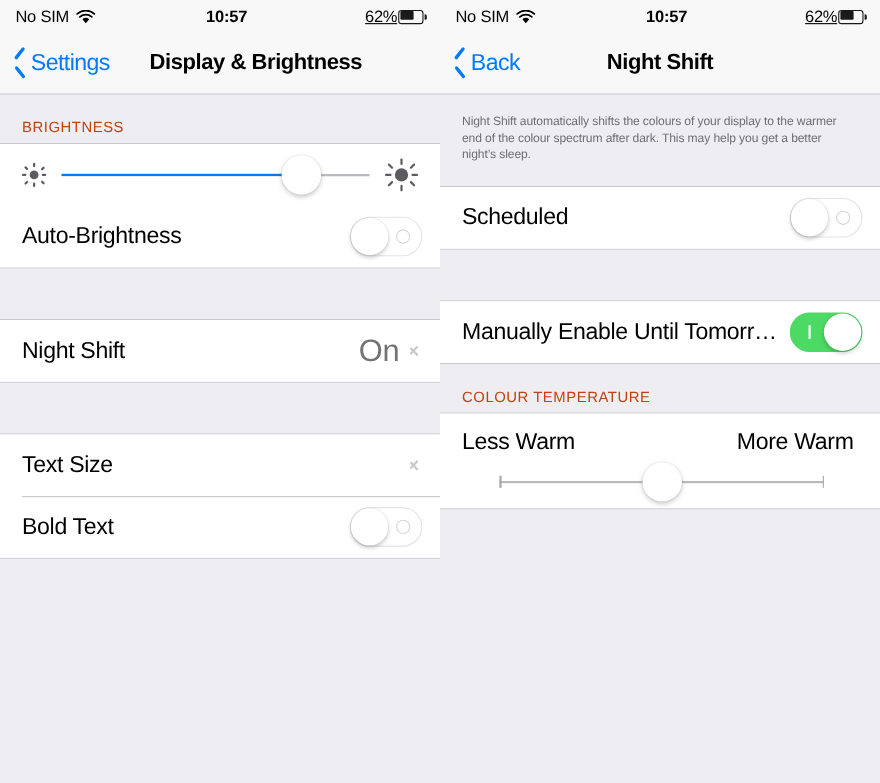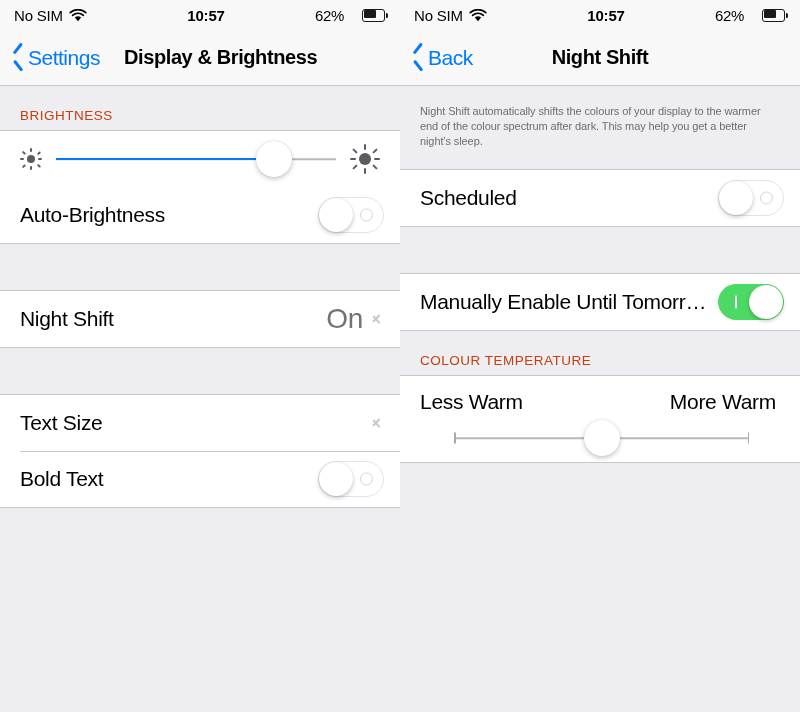--- a/index.html
+++ b/index.html
@@ -21,21 +21,21 @@
     position:relative; height:30px; width:100%;
     background:#f8f8f8;
     display:flex; align-items:center;
   }
   .sb-left { position:absolute; left:14px; display:flex; align-items:center; gap:6px; }
   .sb-carrier { font-size:15px; color:#000; letter-spacing:-0.2px; }
   .sb-time {
     position:absolute; left:12px; right:0; text-align:center;
     font-size:15px; font-weight:bold; color:#000; letter-spacing:-0.2px;
   }
-  .sb-right { position:absolute; right:12px; display:flex; align-items:center; gap:18px; }
+  .sb-right { position:absolute; right:12px; display:flex; align-items:center; gap:1px;text-decoration:underline; }
   .sb-batt-pct { font-size:15px; color:#000; letter-spacing:-0.3px; }
   .batt { position:relative; width:26px; height:13px; }
   .batt-body {
     position:absolute; left:0; top:0; width:23px; height:13px;
     border:1.5px solid #1a1a1a; border-radius:3px;
   }
   .batt-fill {
     position:absolute; left:1.5px; top:1.5px; height:8px;
     background:#1a1a1a; border-radius:1px;
   }
@@ -62,21 +62,21 @@
     content:""; position:absolute; left:2px; width:13px; height:3.4px;
     background:#007aff; border-radius:2px;
   }
   .chev-back::before { top:5.5px;  transform:rotate(-52deg); transform-origin:left center; }
   .chev-back::after  { top:12.2px; transform:rotate(52deg);  transform-origin:left center; }
   .nav-back-label { font-size:21px; color:#007aff; letter-spacing:-0.5px; }
   .nav-title {
     position:absolute; left:0; right:0; text-align:center;
     font-size:20px; font-weight:bold; color:#000; letter-spacing:-0.4px;
   }
-  .nav-title-left { text-align:left; left:124px; right:auto; }
+  .nav-title-left { text-align:left; left:136px; right:auto; }
 
   
   .content { position:relative; width:100%; }
   .section-header {
     font-size:13.5px; color:#c2410c; letter-spacing:0.5px;
     padding:22px 0 7px 20px; text-transform:uppercase;
   }
   .group { background:#fff; border-top:0.5px solid #c8c7cc; border-bottom:0.5px solid #c8c7cc; }
   .gap { height:46px; }
 

